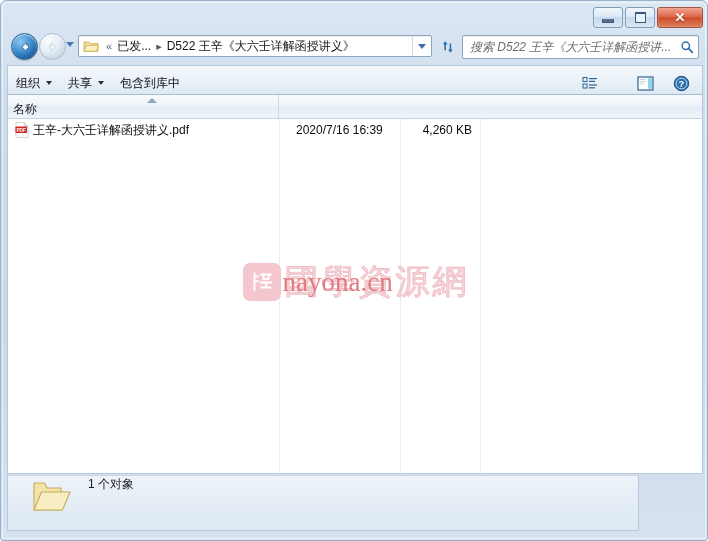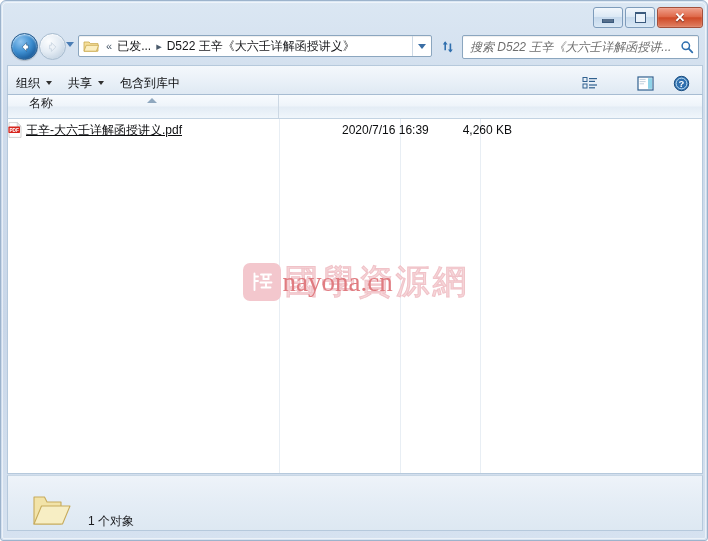--- a/index.html
+++ b/index.html
@@ -266,23 +266,23 @@
     border-bottom: 1px solid #c3d3e2;
     box-sizing: border-box;
     display: flex;
     align-items: stretch;
     font-size: 12px;
     color: #1b1c1f;
   }
   .col {
     position: relative;
     display: flex;
-    align-items: flex-start;
-    box-sizing: border-box;
-    padding-left: 21px;
+    align-items: flex-end;
+    box-sizing: border-box;
+    padding-left: 5px;
     border-right: 1px solid #ccd8e4;
   }
   .col:last-child { border-right: none; }
   #col-name { width: 271px; }
   #col-date { width: 121px; margin-top: 42px; }
   #col-size { width: 80px; }
   #col-blank { flex: 1 1 auto; }
   #sort-arrow {
     position: absolute;
     left: 139px; top: 3px;
@@ -315,26 +315,25 @@
   }
   .cell {
     box-sizing: border-box;
     display: flex;
     align-items: center;
     overflow: hidden;
     white-space: nowrap;
   }
   .cell-name {
     width: 271px;
-    text-decoration: underline;
+    padding-left: 7px;
   }
   .cell-date {
     width: 121px;
-    padding-left: 23px;
-    margin-left: 40px;
+    padding-left: 17px;
   }
   .cell-size {
     width: 80px;
     justify-content: flex-end;
     padding-right: 8px;
   }
   .pdf-icon {
     width: 14px; height: 16px;
     margin-right: 4px;
     flex: 0 0 auto;
@@ -395,27 +394,27 @@
     color: #e07b80;
     font-family: "Liberation Serif", "DejaVu Serif", serif;
     letter-spacing: 0px;
     white-space: nowrap;
   }
 
   
   #statusbar {
     position: absolute;
     left: 6px; top: 474px;
-    width: 696px; height: 56px;
+    width: 632px; height: 56px;
     background: linear-gradient(to bottom, #eef3f9 0%, #e6eef6 40%, #dde8f2 100%);
     border: 1px solid #b6c9dc;
     border-top: 1px solid #c8d7e5;
     box-sizing: border-box;
     display: flex;
-    align-items: flex-end;
+    align-items: flex-start;
   }
   #status-folder-icon {
     width: 44px; height: 40px;
     margin-left: 22px;
     flex: 0 0 auto;
     display: flex;
     align-items: center;
     justify-content: center;
   }
   #status-text {

